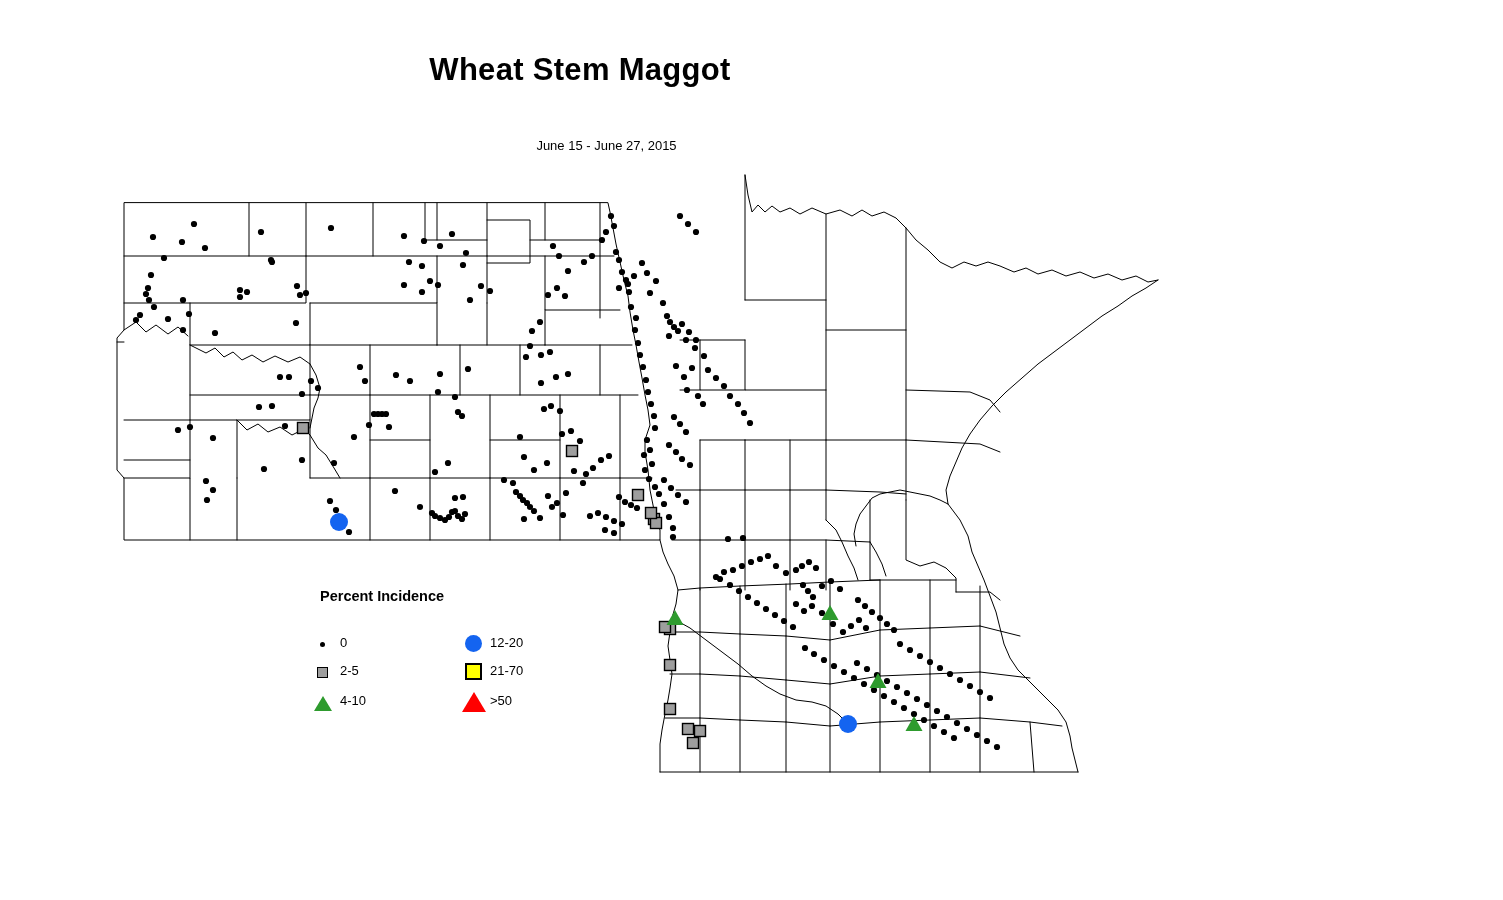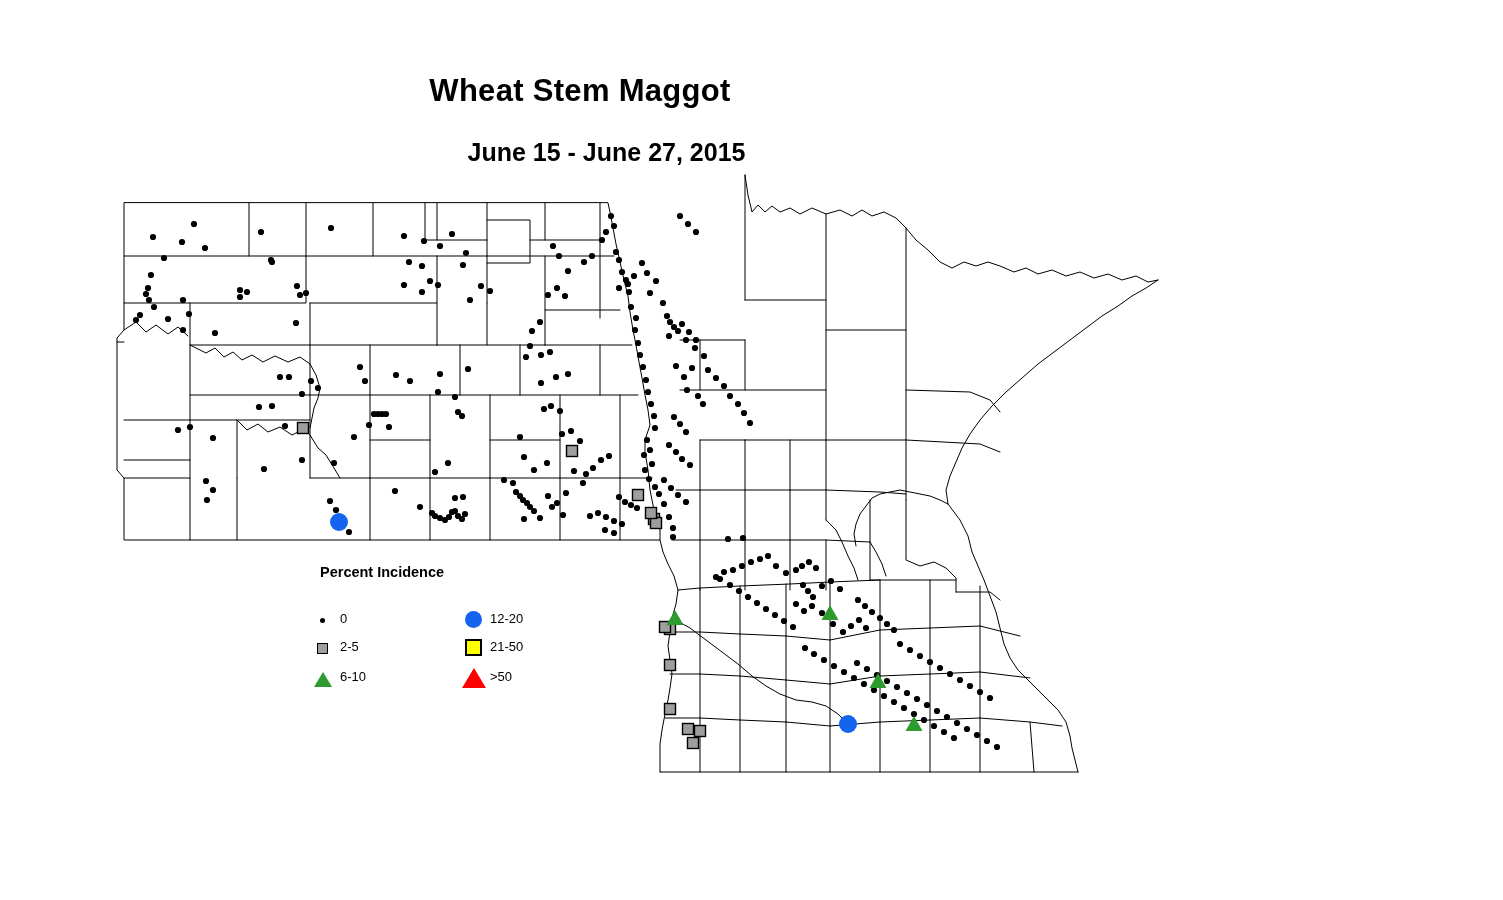--- a/index.html
+++ b/index.html
@@ -1,29 +1,29 @@
 <!DOCTYPE html>
 <html><head>
 <meta charset="utf-8">
 <style>
   html,body{margin:0;padding:0;background:#ffffff;}
   body{width:1503px;height:900px;position:relative;overflow:hidden;
        font-family:"Liberation Sans","DejaVu Sans",sans-serif;color:#000;}
   #page{position:absolute;left:0;top:0;width:1503px;height:900px;}
 
-  #title{position:absolute;left:0;top:73px;width:1160px;text-align:center;
+  #title{position:absolute;left:0;top:52px;width:1160px;text-align:center;
          font-size:31px;font-weight:bold;letter-spacing:.3px;}
   #subtitle{position:absolute;left:0;top:138px;width:1213px;text-align:center;
-            font-size:25px;font-weight:bold;}
+            font-size:13px;font-weight:normal;}
 
   #map-area{position:absolute;left:0;top:0;width:1503px;height:900px;}
   svg.layer{position:absolute;left:0;top:0;width:1503px;height:900px;overflow:visible;}
 
   
-  #legend{position:absolute;left:310px;top:564px;width:250px;height:135px;}
+  #legend{position:absolute;left:310px;top:588px;width:250px;height:135px;}
   #legend-title{position:absolute;left:10px;top:0px;font-size:14.5px;font-weight:bold;
                 white-space:nowrap;}
   .lg-row{position:absolute;height:24px;}
   .lg-sym{position:absolute;left:0;top:0;width:24px;height:24px;}
   .lg-lab{position:absolute;left:28px;top:3px;font-size:13px;white-space:nowrap;}
   .col-a{left:2px;} .col-b{left:152px;}
   .r0{top:44px;} .r1{top:72px;} .r2{top:102px;}
 
   .sym-dot{position:absolute;left:8px;top:10px;width:5px;height:5px;border-radius:50%;
            background:#000;}
@@ -572,34 +572,34 @@
     <div class="lg-row col-a r1">
       <span class="lg-sym">
           <i class="sym-sq-gray"></i>
         </span>
       <span class="lg-lab">2-5</span>
     </div>
     <div class="lg-row col-a r2">
       <span class="lg-sym">
           <i class="sym-tri-green"></i>
         </span>
-      <span class="lg-lab">6-10</span>
+      <span class="lg-lab">4-10</span>
     </div>
 
     <div class="lg-row col-b r0">
       <span class="lg-sym">
           <i class="sym-circ-blue"></i>
         </span>
       <span class="lg-lab">12-20</span>
     </div>
     <div class="lg-row col-b r1">
       <span class="lg-sym">
           <i class="sym-sq-yellow"></i>
         </span>
-      <span class="lg-lab">21-50</span>
+      <span class="lg-lab">21-70</span>
     </div>
     <div class="lg-row col-b r2">
       <span class="lg-sym">
           <i class="sym-tri-red"></i>
         </span>
       <span class="lg-lab">&gt;50</span>
     </div>
   </div>
 
 </div>

